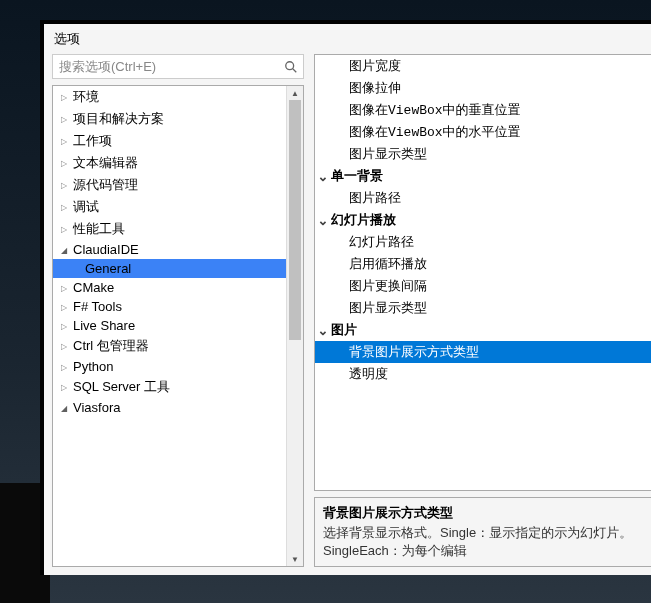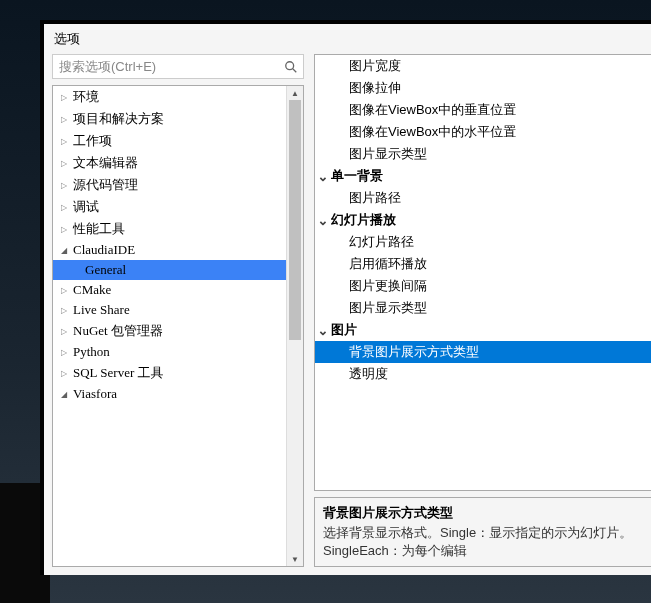--- a/index.html
+++ b/index.html
@@ -111,21 +111,20 @@
       font-size: 8px;
     }
     .scroll-arrow.up { top: 0; }
     .scroll-arrow.down { bottom: 0; }
     .tree-item {
       display: flex;
       align-items: center;
       padding: 2px 0;
       cursor: default;
       white-space: nowrap;
-      font-family: Liberation Serif, serif;
     }
     .tree-item .tw {
       width: 14px;
       text-align: center;
       color: #606060;
       font-size: 9px;
       margin-left: 4px;
       display: inline-block;
     }
     .tree-item .lbl { padding-left: 2px; }
@@ -160,21 +159,21 @@
     }
     .prop-row .tw2 {
       width: 16px;
       text-align: center;
       color: #404040;
       font-size: 9px;
       display: inline-block;
     }
     .prop-row.cat { font-weight: bold; }
     .prop-row.cat .tw2::before { content: "⌄"; font-size: 13px; font-weight: bold; }
-    .prop-row.item .lbl2 { padding-left: 18px; }
+    .prop-row.item .lbl2 { padding-left: 18px; font-family: Liberation Mono, monospace; }
     .prop-row.item .tw2 { visibility: hidden; }
     .prop-row.selected {
       background: #0078d7;
       color: #fff;
     }
     .desc-box {
       border: 1px solid #aaa;
       background: #f5f5f5;
       padding: 6px 8px;
       min-height: 60px;
@@ -239,25 +238,29 @@
             </div>
             <div class="tree-item child">
               <span class="lbl">General</span>
             </div>
             <div class="tree-item collapsed">
               <span class="tw"></span>
               <span class="lbl">CMake</span>
             </div>
             <div class="tree-item collapsed">
               <span class="tw"></span>
+              <span class="lbl">F# Tools</span>
+            </div>
+            <div class="tree-item collapsed">
+              <span class="tw"></span>
               <span class="lbl">Live Share</span>
             </div>
             <div class="tree-item collapsed">
               <span class="tw"></span>
-              <span class="lbl">NuGet 包管理器</span>
+              <span class="lbl">Ctrl 包管理器</span>
             </div>
             <div class="tree-item collapsed">
               <span class="tw"></span>
               <span class="lbl">Python</span>
             </div>
             <div class="tree-item collapsed">
               <span class="tw"></span>
               <span class="lbl">SQL Server 工具</span>
             </div>
             <div class="tree-item expanded">

